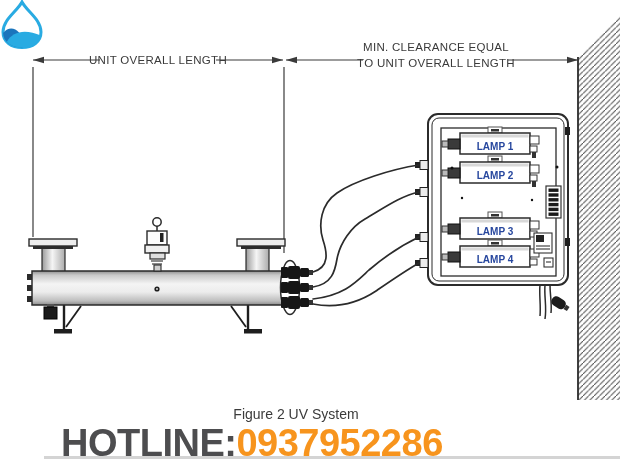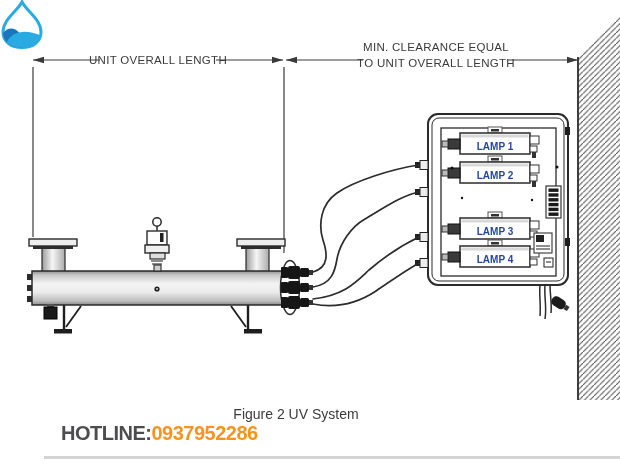--- a/index.html
+++ b/index.html
@@ -7,21 +7,21 @@
     position:relative;width:620px;height:465px;background:#ffffff;overflow:hidden;
     font-family:"Liberation Sans", sans-serif;
   }
   .stage svg{position:absolute;left:0;top:0;}
   .caption{
     position:absolute;left:296px;top:406px;transform:translateX(-50%);
     font-size:14px;color:#3b3b3b;white-space:nowrap;
   }
   .hotline{
     position:absolute;left:61px;top:422px;
-    font-size:20px;font-weight:bold;letter-spacing:-0.5px;white-space:nowrap;
+    font-size:38px;font-weight:bold;letter-spacing:-0.5px;white-space:nowrap;
   }
   .hotline .lbl{color:#4d4d4f;}
   .hotline .num{color:#f7941d;}
   .footer-bar{
     position:absolute;left:44px;top:456px;width:576px;height:3px;background:#d4d4d4;
   }
   .logo{position:absolute;left:17px;top:413px;width:44px;height:49px;}
 </style>
 </head>
 <body>

